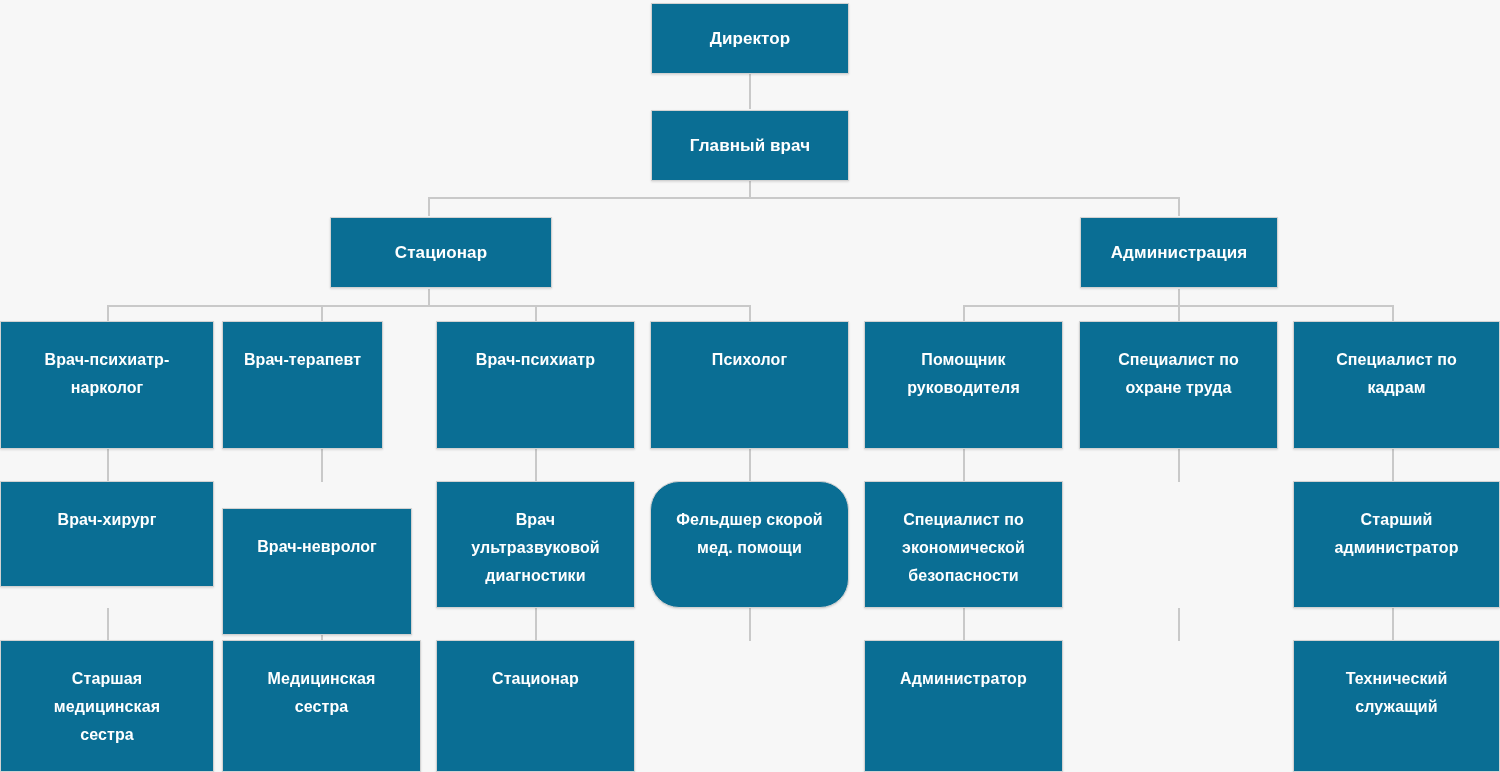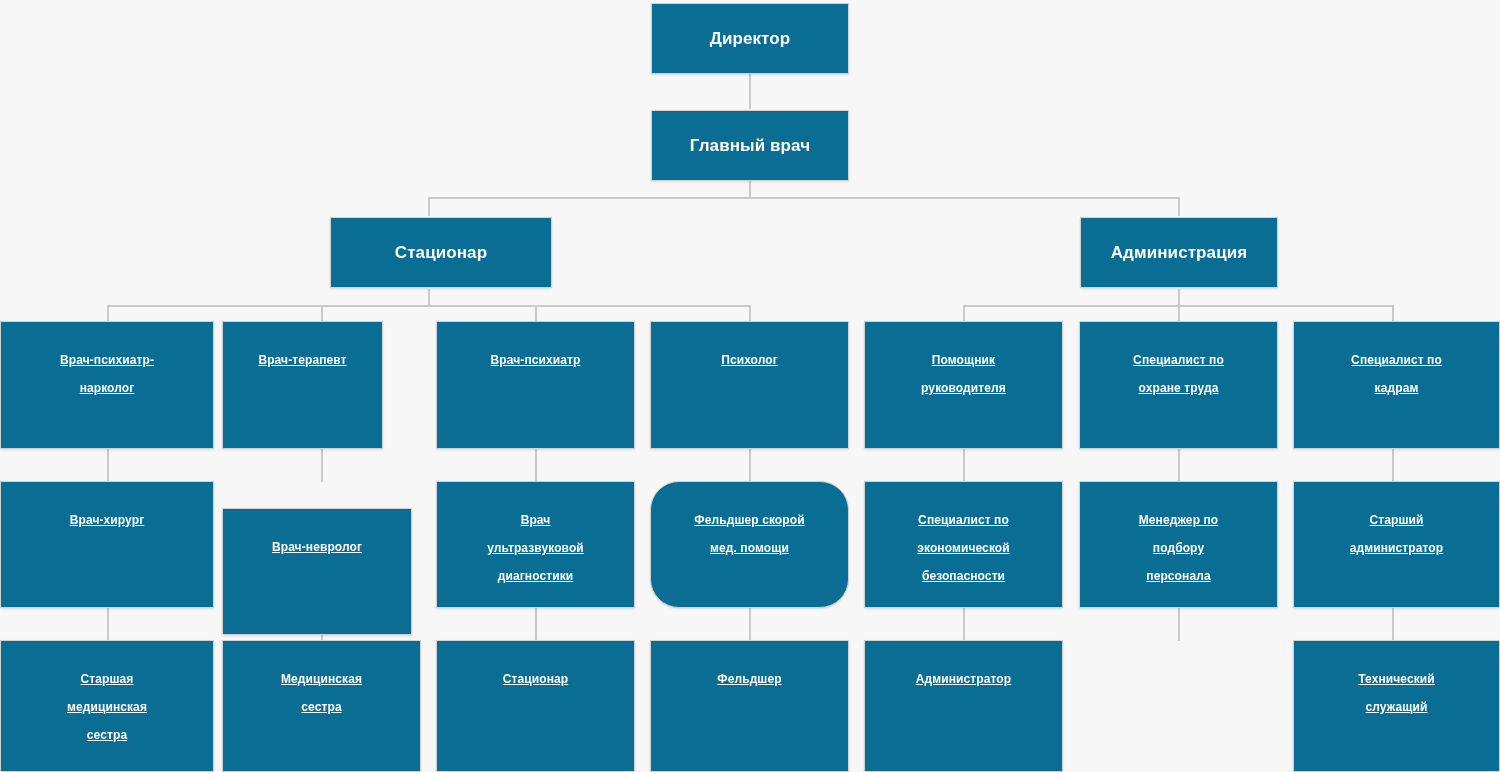--- a/index.html
+++ b/index.html
@@ -50,21 +50,21 @@
   }
   
   .node.center-label { align-items: center; }
   .node.center-label .node-label { padding: 0 10px; }
 
   
   .node.top-label { align-items: flex-start; }
   .node.top-label .node-label { padding: 24px 10px 0 10px; }
 
   .fs-17 { font-size: 17px; }
-  .fs-16 { font-size: 12px; text-decoration: underline; }
+  .fs-16 { font-size: 16px; }
 </style>
 </head>
 <body>
 
 <div id="chart-canvas">
 
   <div class="connector-layer">
 
     <div class="line-v" style="left:749px; top:74px; height:35px;"></div>
 
@@ -137,65 +137,57 @@
   </div>
   <div class="node top-label" style="left:1079px; top:321px; width:199px; height:128px;">
     <span class="node-label fs-16">Специалист по
 охране труда</span>
   </div>
   <div class="node top-label" style="left:1293px; top:321px; width:207px; height:128px;">
     <span class="node-label fs-16">Специалист по
 кадрам</span>
   </div>
 
-  <div class="node top-label" style="left:0px; top:481px; width:214px; height:127px;">
+  <div class="node top-label" style="left:0px; top:481px; width:214px; height:106px;">
     <span class="node-label fs-16">Врач-хирург</span>
   </div>
   <div class="node top-label" style="left:222px; top:481px; width:190px; height:127px;margin-top:27px;">
     <span class="node-label fs-16">Врач-невролог</span>
   </div>
   <div class="node top-label" style="left:436px; top:481px; width:199px; height:127px;">
     <span class="node-label fs-16">Врач
 ультразвуковой
 диагностики</span>
   </div>
   <div class="node top-label" style="left:650px; top:481px; width:199px; height:127px;border-radius:29px;">
     <span class="node-label fs-16">Фельдшер скорой
 мед. помощи</span>
   </div>
   <div class="node top-label" style="left:864px; top:481px; width:199px; height:127px;">
     <span class="node-label fs-16">Специалист по
 экономической
 безопасности</span>
   </div>
-  <div class="node top-label" style="left:1079px; top:481px; width:199px; height:127px;">
-    <span class="node-label fs-16">Менеджер по
-подбору
-персонала</span>
-  </div>
   <div class="node top-label" style="left:1293px; top:481px; width:207px; height:127px;">
     <span class="node-label fs-16">Старший
 администратор</span>
   </div>
 
   <div class="node top-label" style="left:0px; top:640px; width:214px; height:132px;">
     <span class="node-label fs-16">Старшая
 медицинская
 сестра</span>
   </div>
   <div class="node top-label" style="left:222px; top:640px; width:199px; height:132px;">
     <span class="node-label fs-16">Медицинская
 сестра</span>
   </div>
   <div class="node top-label" style="left:436px; top:640px; width:199px; height:132px;">
     <span class="node-label fs-16">Стационар</span>
   </div>
-  <div class="node top-label" style="left:650px; top:640px; width:199px; height:132px;">
-    <span class="node-label fs-16">Фельдшер</span>
-  </div>
   <div class="node top-label" style="left:864px; top:640px; width:199px; height:132px;">
     <span class="node-label fs-16">Администратор</span>
   </div>
   <div class="node top-label" style="left:1293px; top:640px; width:207px; height:132px;">
     <span class="node-label fs-16">Технический
 служащий</span>
   </div>
 
 </div>
 

